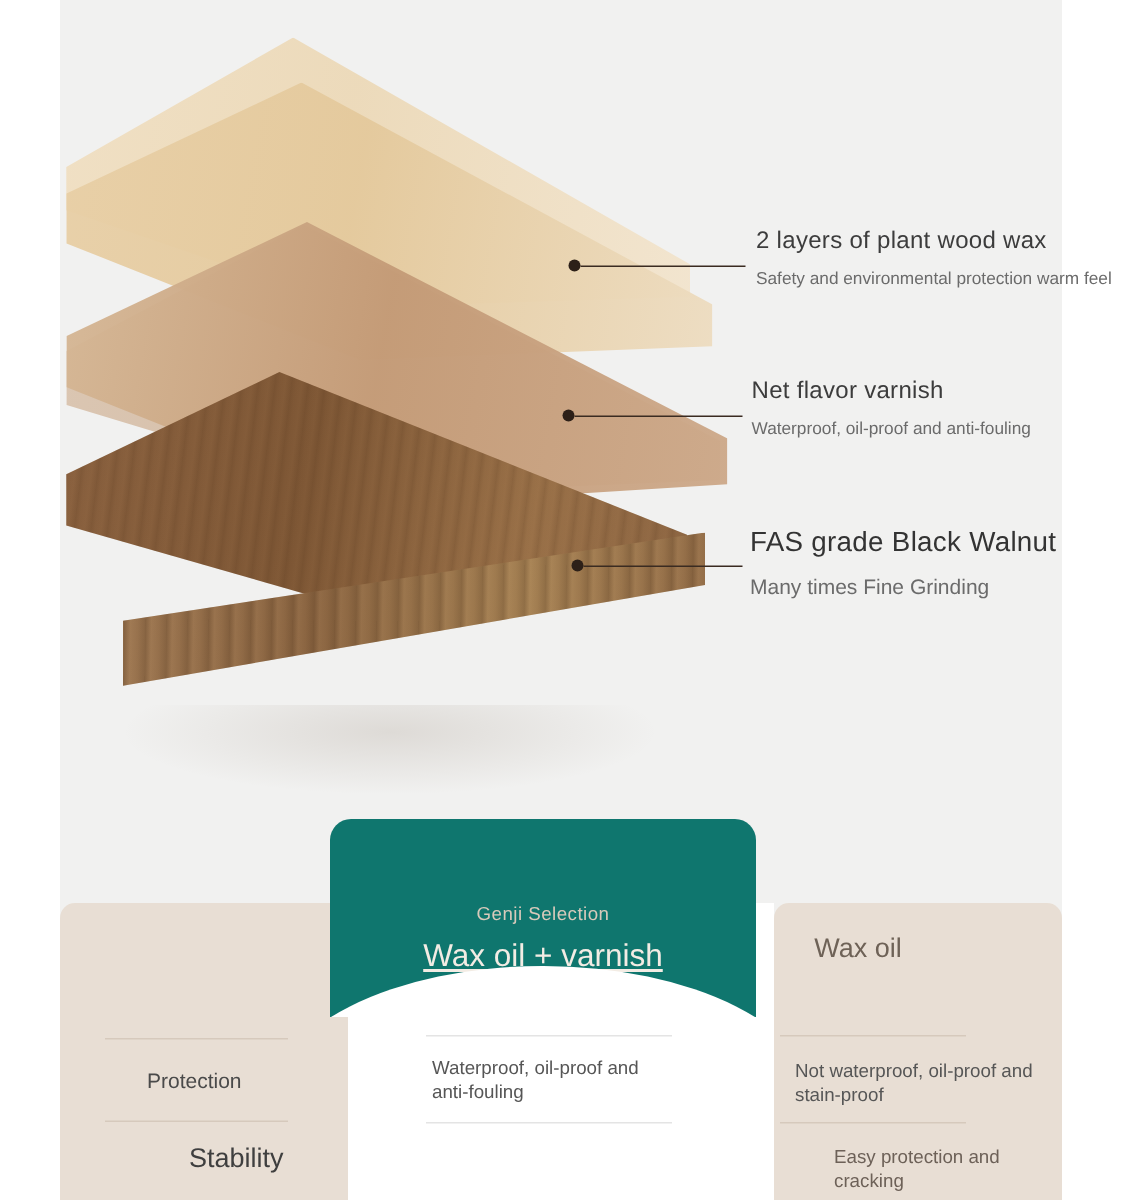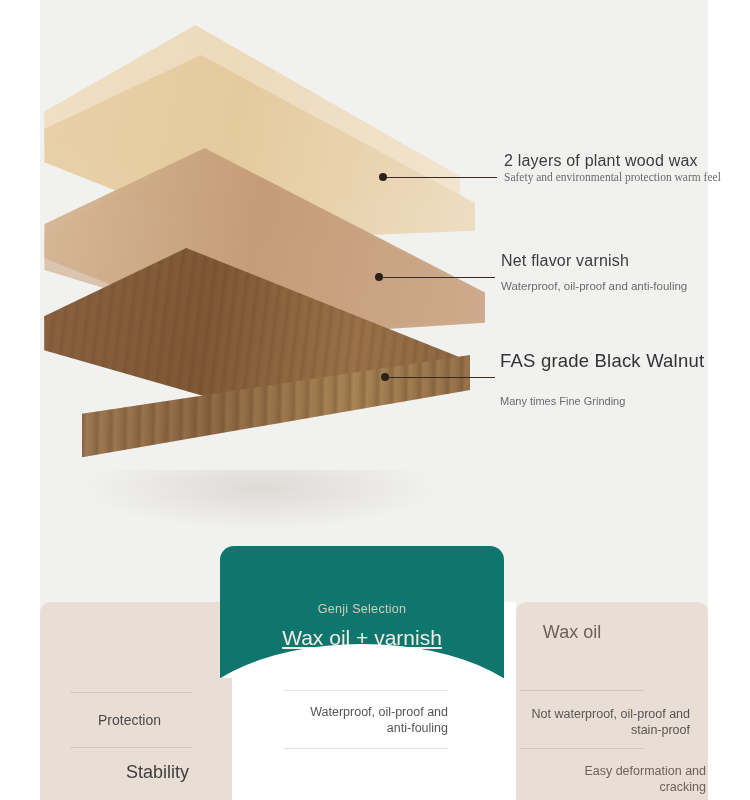--- a/index.html
+++ b/index.html
@@ -82,29 +82,29 @@
   .cl-3{left:389px;top:377px;width:106px;}
   .cd-3{left:381px;top:373px;}
 
   
   .callout{position:absolute;}
   .callout .title{color:#3c3c3c;letter-spacing:.2px;}
   .callout .sub{color:#6b6b6b;line-height:1.25;}
 
   .co-1{left:504px;top:152px;}
   .co-1 .title{font-size:16px;}
-  .co-1 .sub{font-size:11.5px;margin-top:0;font-family:Liberation Serif, serif;}
+  .co-1 .sub{font-size:11.5px;margin-top:9px;}
 
   .co-2{left:501px;top:252px;}
   .co-2 .title{font-size:16px;}
   .co-2 .sub{font-size:11.5px;margin-top:9px;}
 
   .co-3{left:500px;top:350px;}
   .co-3 .title{font-size:18.5px;color:#333;}
-  .co-3 .sub{font-size:11px;margin-top:20px;line-height:1.65;}
+  .co-3 .sub{font-size:14px;margin-top:8px;line-height:1.65;}
 
   
   .compare{position:absolute;left:40px;top:602px;width:668px;height:198px;}
 
   .col{position:absolute;top:0;height:198px;}
   .col-left{left:0px;width:192px;background:#e8ded4;border-radius:10px 10px 0 0;}
   .col-mid{left:192px;width:284px;background:#ffffff;}
   .col-right{left:476px;width:192px;background:#e8ded4;border-radius:10px 10px 0 0;}
 
   
@@ -131,21 +131,21 @@
     position:absolute;left:476px;top:602px;width:192px;height:60px;
     display:flex;align-items:center;justify-content:center;
     font-size:18px;color:#6e6257;
   }
 
   .rule{position:absolute;height:1px;}
   .rule-light{background:#d6c9bc;}
   .rule-white{background:#e4e4e4;}
 
   
-  .cell{position:absolute;color:#4d4d4d;line-height:1.3;text-align:right;}
+  .cell{position:absolute;color:#4d4d4d;line-height:1.3;}
   .cell-label{font-size:14px;color:#4a4a4a;}
   .cell-body{font-size:12.5px;color:#565656;}
   .cell-body-dim{font-size:12.5px;color:#6d6158;}
 
   
   .lc-rule-1{left:70px;top:692px;width:122px;}
   .lc-1{left:98px;top:711px;}
   .lc-rule-2{left:70px;top:747px;width:122px;}
   .lc-2{left:98px;top:762px;font-size:18px;color:#3f3f3f;width:58px;line-height:1.15;margin-left:28px;}
 
@@ -221,15 +221,15 @@
   <div class="rule rule-light lc-rule-2"></div>
   <div class="cell lc-2">Stability</div>
 
   <div class="rule rule-white mc-rule-1"></div>
   <div class="cell cell-body mc-1">Waterproof, oil-proof and anti-fouling</div>
   <div class="rule rule-white mc-rule-2"></div>
 
   <div class="rule rule-light rc-rule-1"></div>
   <div class="cell cell-body rc-1">Not waterproof, oil-proof and stain-proof</div>
   <div class="rule rule-light rc-rule-2"></div>
-  <div class="cell cell-body-dim rc-2">Easy deformation and cracking</div>
+  <div class="cell cell-body-dim rc-2">Easy protection and cracking</div>
 
 </div>
 
 </body></html>

